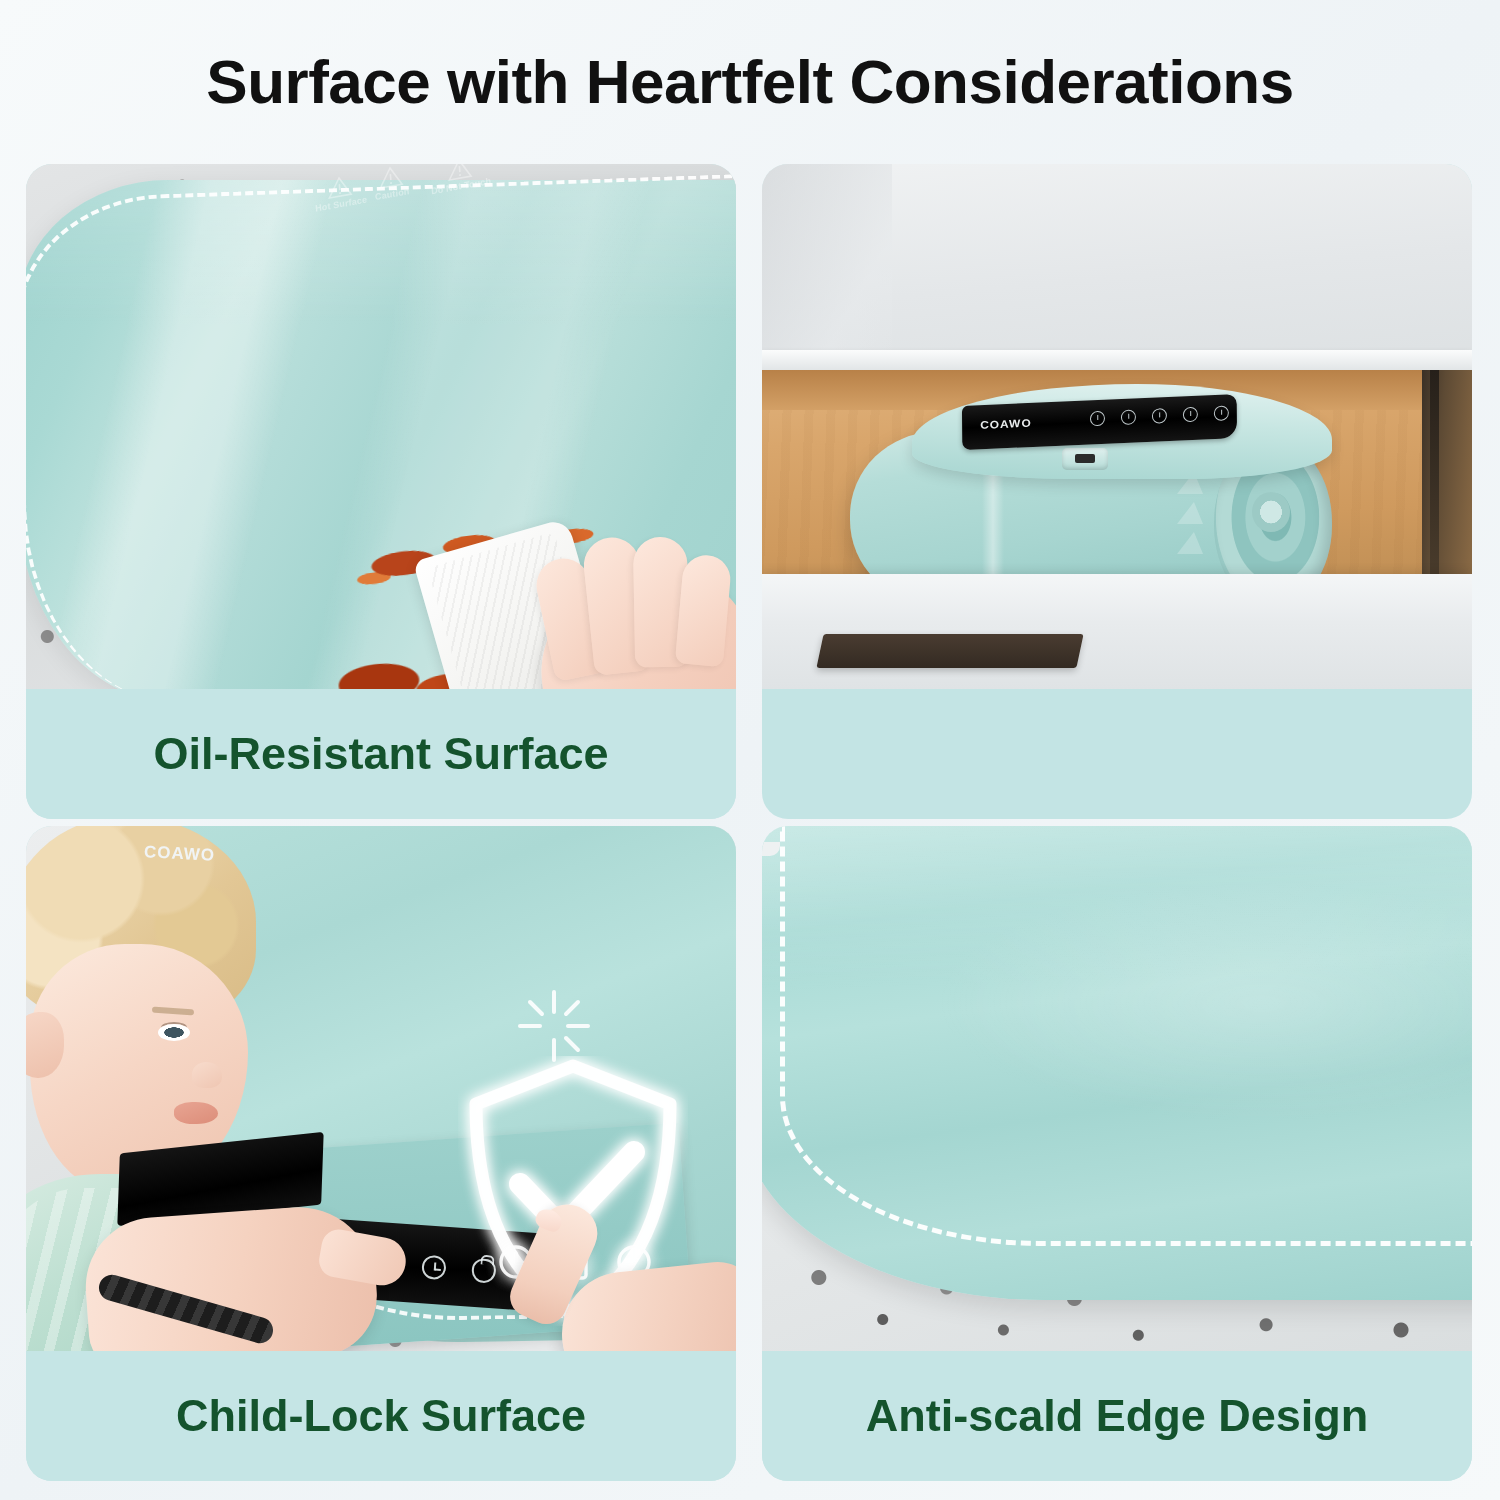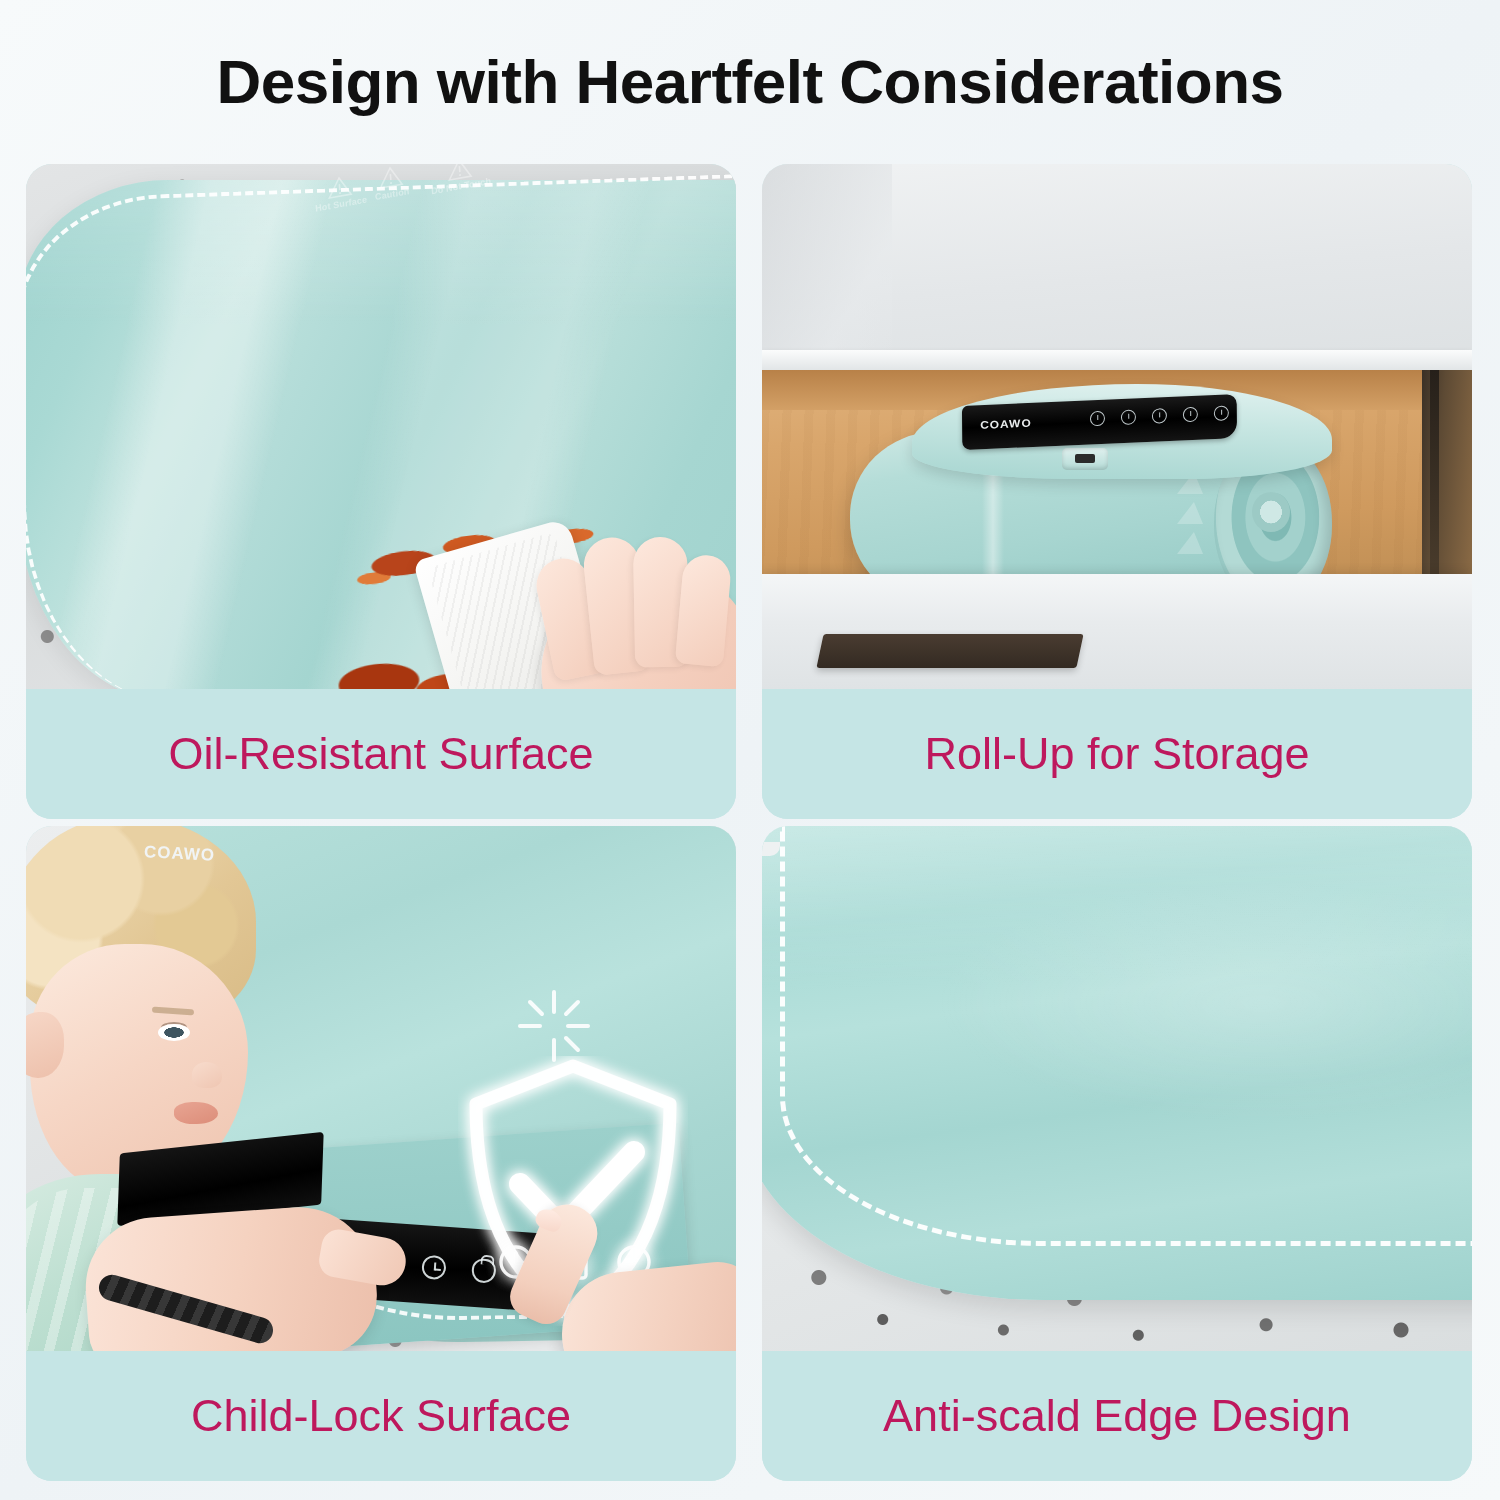--- a/index.html
+++ b/index.html
@@ -41,21 +41,21 @@
     width:710px; height:525px;
     overflow:hidden;
   }
   .caption-band {
     position:absolute; left:0; top:525px;
     width:710px; height:130px;
     background:#c5e5e5;
     display:flex; align-items:center; justify-content:center;
   }
   .caption-text {
-    font-size:45px; font-weight:400; color:#be185d;
+    font-size:45px; font-weight:700; color:#14532d;
     white-space:nowrap;
   }
 
   
   #p1-counter {
     position:absolute; left:0; top:0; width:710px; height:525px;
     background:
       radial-gradient(circle at 12% 8%, #6f6f6f 0 3px, transparent 4px),
       radial-gradient(circle at 22% 4%, #888 0 5px, transparent 6px),
       radial-gradient(circle at 33% 10%, #5f5f5f 0 4px, transparent 5px),
@@ -572,21 +572,21 @@
   #p4-nick {
     position:absolute; left:-4px; top:16px; width:22px; height:14px;
     background:#eef1f2; border-radius:0 0 10px 0;
   }
 </style>
 </head>
 <body>
 
 <div id="root">
 
-  <div id="title">Design with Heartfelt Considerations</div>
+  <div id="title">Surface with Heartfelt Considerations</div>
 
   <div class="panel" id="panel-1">
     <div class="photo">
 
       <div id="p1-counter"></div>
       <div id="p1-mat"></div>
       <div id="p1-light"></div>
       <div id="p1-stitch"></div>
 
       <div class="warn-group" id="warn-a">
@@ -664,23 +664,20 @@
           <div class="roll-ic"></div>
           <div class="roll-ic"></div>
           <div class="roll-ic"></div>
           <div class="roll-ic"></div>
         </div>
       </div>
 
       <div id="p2-drawer-front"></div>
       <div id="p2-handle"></div>
 
-    </div>
-    <div class="caption-band">
-      <div class="caption-text">Roll-Up for Storage</div>
     </div>
   </div>
 
   <div class="panel" id="panel-3">
     <div class="photo">
 
       <div id="p3-counter"></div>
       <div id="p3-mat"></div>
       <div id="p3-mat-edge"></div>
       <div id="p3-stitch"></div>

